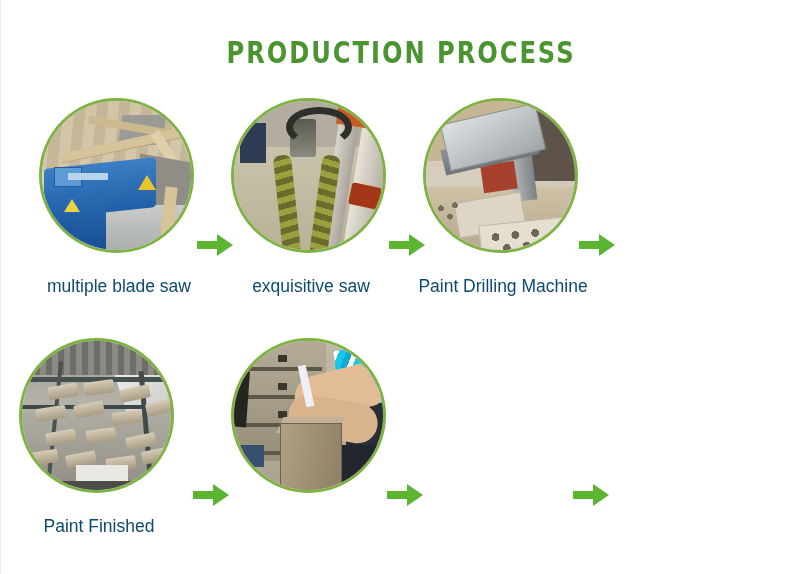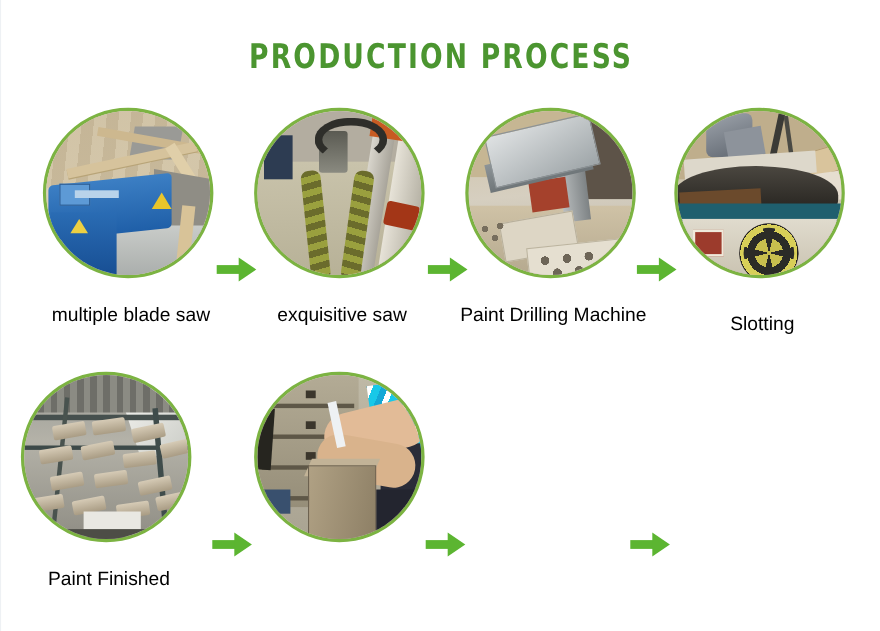--- a/index.html
+++ b/index.html
@@ -73,21 +73,21 @@
     overflow: hidden;
   }
   .photo > * { position: absolute; }
 
   .caption {
     position: absolute;
     top: 178px;
     left: -22px;
     width: 204px;
     text-align: center;
-    color: #000000;
+    color: #0c4a6e;
     font-size: 17.5px;
     font-family: "Liberation Sans", sans-serif;
     white-space: nowrap;
   }
 
   
   .arrow {
     position: absolute;
     width: 36px;
     height: 22px;
@@ -346,42 +346,20 @@
         </div>
       </div>
       <div class="caption">Paint Drilling Machine</div>
     </div>
 
     <div class="arrow" style="left:578px; top:136px;">
       <div class="shaft"></div>
         <div class="head"></div>
     </div>
 
-    <div class="step" style="left:612px;">
-      <div class="circle">
-        <div class="photo sc4">
-          <div class="wall4"></div>
-            <div class="wire"></div>
-            <div class="wire2"></div>
-          <div class="motor"></div>
-            <div class="motor2"></div>
-          <div class="woodR"></div>
-            <div class="woodR2"></div>
-          <div class="whitetop"></div>
-            <div class="blackbed"></div>
-            <div class="rustwood"></div>
-          <div class="tealband"></div>
-            <div class="bodylow"></div>
-          <div class="wheel"></div>
-            <div class="wheelsp"></div>
-            <div class="redplate"></div>
-        </div>
-      </div>
-      <div class="caption" style="top:186px;">Slotting</div>
-    </div>
 
   </div>
 
   <div class="row row-2">
 
     <div class="step" style="left:18px;">
       <div class="circle">
         <div class="photo sc5">
           <div class="skyl"></div>
             <div class="ceil"></div>

